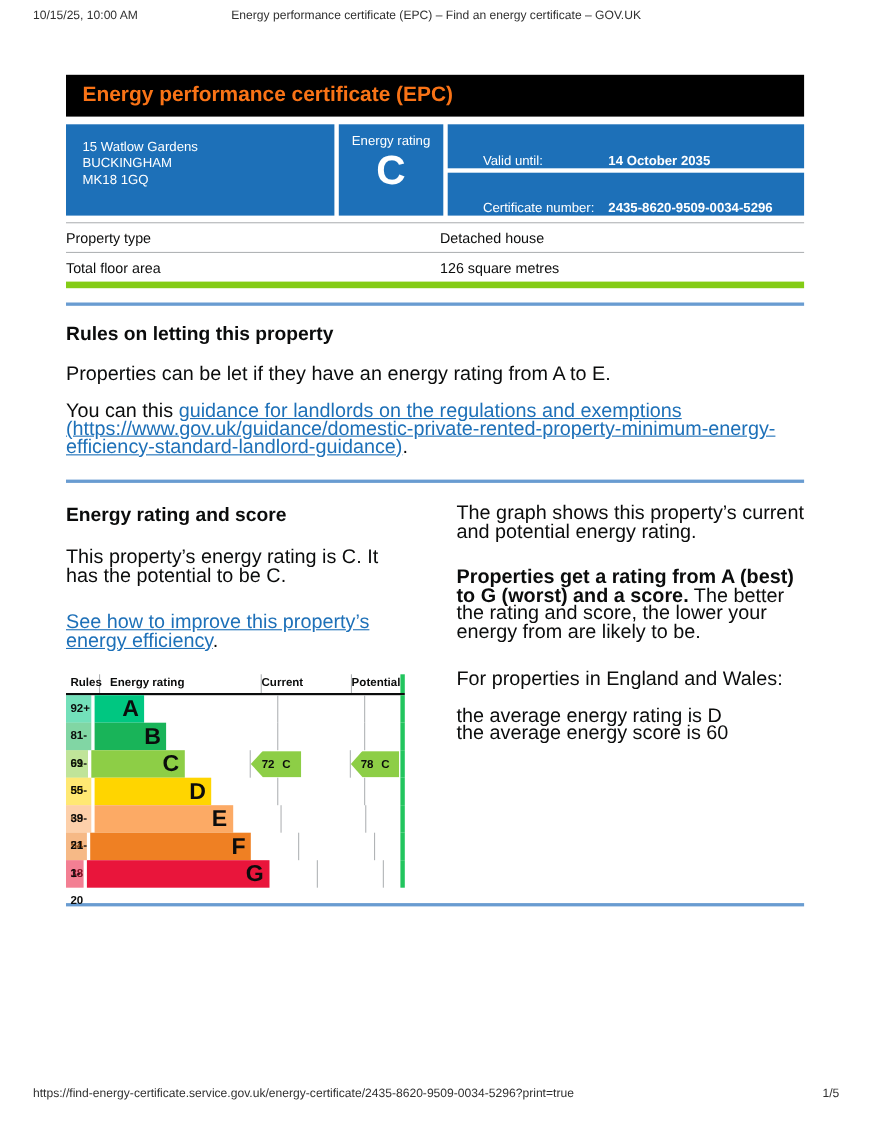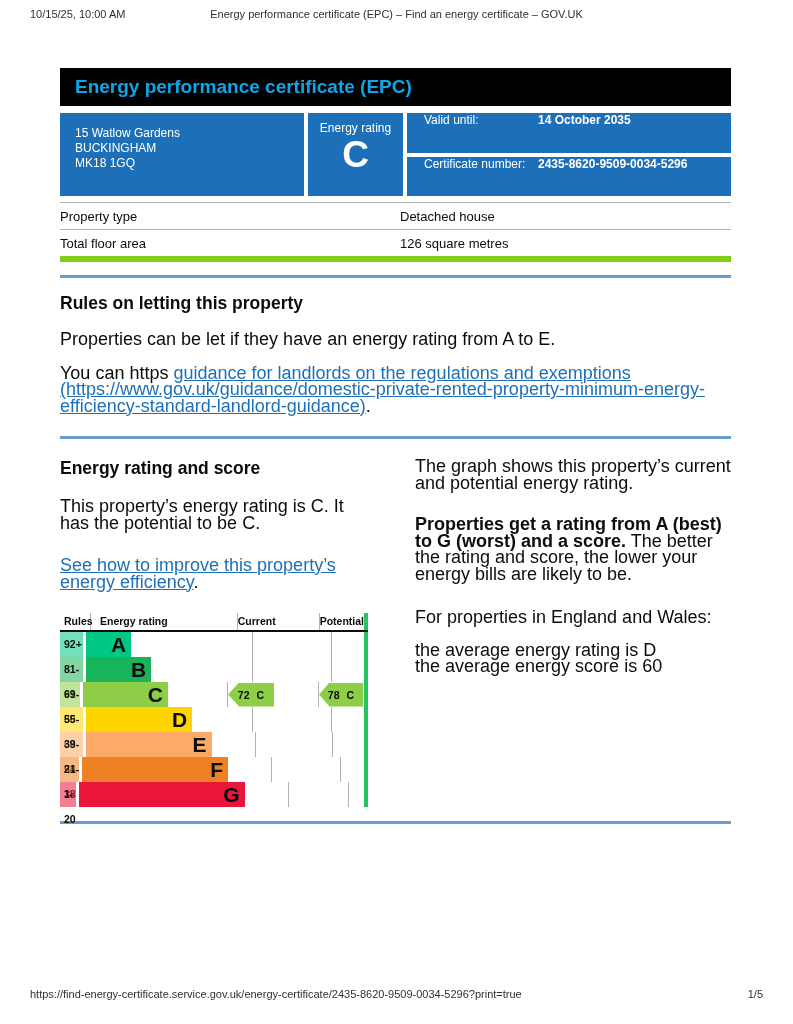--- a/index.html
+++ b/index.html
@@ -8,31 +8,31 @@
 
   
   .print-header{position:absolute;top:8px;left:30px;right:30px;height:14px;font-size:11px;color:#303030;}
   .ph-date{position:absolute;left:0;top:0;}
   .ph-title{position:absolute;left:0;right:0;top:0;text-align:center;}
   .print-footer{position:absolute;top:988px;left:30px;right:30px;font-size:11px;color:#303030;display:flex;justify-content:space-between;}
 
   .content{position:absolute;left:60px;top:68px;width:671px;}
 
   
-  .banner{background:#000;color:#0ea5e9;height:38px;line-height:38px;padding-left:15px;box-sizing:border-box;font-size:19px;font-weight:bold;}
+  .banner{background:#000;color:#f97316;height:38px;line-height:38px;padding-left:15px;box-sizing:border-box;font-size:19px;font-weight:bold;}
 
   
   .summary{display:flex;gap:4px;margin-top:7px;height:83px;}
   .bluebox{background:#1d70b8;color:#fff;box-sizing:border-box;}
   .box-address{width:244px;padding:13px 10px 0 15px;font-size:12px;line-height:15px;}
   .box-rating{width:95px;text-align:center;padding-top:8px;}
   .box-rating .rating-label{font-size:12px;}
   .box-rating .rating-value{font-size:37px;font-weight:bold;line-height:40px;}
   .box-col{flex:1;display:flex;flex-direction:column;gap:4px;}
-  .box-row{flex:1;display:flex;align-items:flex-start;padding-left:17px;}
+  .box-row{flex:1;display:flex;align-items:flex-end;padding-left:32px;}
   .box-row .lbl{width:114px;font-size:12px;}
   .box-row .val{font-size:12px;font-weight:bold;}
 
   
   .prop-table{margin-top:6px;font-size:13px;}
   .prop-row{display:flex;height:26px;align-items:center;border-top:1px solid #b1b4b6;}
   .prop-row:last-child{border-bottom:6px solid #84cc16;}
   .prop-label{width:340px;}
 
   .rule{height:3px;background:#699cd1;}
@@ -118,21 +118,21 @@
       <div class="prop-row">
         <div class="prop-label">Total floor area</div>
         <div class="prop-value">126 square metres</div>
       </div>
     </div>
 
     <div class="rule rule-1"></div>
 
     <h2 class="rules-heading">Rules on letting this property</h2>
     <p class="p-space">Properties can be let if they have an energy rating from A to E.</p>
-    <p class="p-space"><span>You can https </span><a class="link">guidance for landlords on the regulations and exemptions (https://www.gov.uk/guidance/domestic-private-rented-property-minimum-energy-efficiency-standard-landlord-guidance)</a><span>.</span></p>
+    <p class="p-space"><span>You can this </span><a class="link">guidance for landlords on the regulations and exemptions (https://www.gov.uk/guidance/domestic-private-rented-property-minimum-energy-efficiency-standard-landlord-guidance)</a><span>.</span></p>
 
     <div class="rule rule-2"></div>
 
     <div class="cols">
       <div class="col-left">
         <h2>Energy rating and score</h2>
         <p>This property’s energy rating is C. It has the potential to be C.</p>
         <p class="link-para"><a class="link">See how to improve this property’s energy efficiency</a><span>.</span></p>
 
         <div class="epc-chart">
@@ -222,21 +222,21 @@
                 </div>
                 <div class="cell cell-cur"></div>
                 <div class="cell cell-pot"></div>
               </div>
             </div>
         </div>
       </div>
 
       <div class="col-right">
         <p>The graph shows this property’s current and potential energy rating.</p>
-        <p class="right-p2"><b>Properties get a rating from A (best) to G (worst) and a score.</b><span> The better the rating and score, the lower your energy bills are likely to be.</span></p>
+        <p class="right-p2"><b>Properties get a rating from A (best) to G (worst) and a score.</b><span> The better the rating and score, the lower your energy from are likely to be.</span></p>
         <p class="right-p3">For properties in England and Wales:</p>
         <p class="right-p4">the average energy rating is D</p>
         <p>the average energy score is 60</p>
       </div>
     </div>
 
     <div class="rule rule-3"></div>
   </div>
 
   <div class="print-footer">

